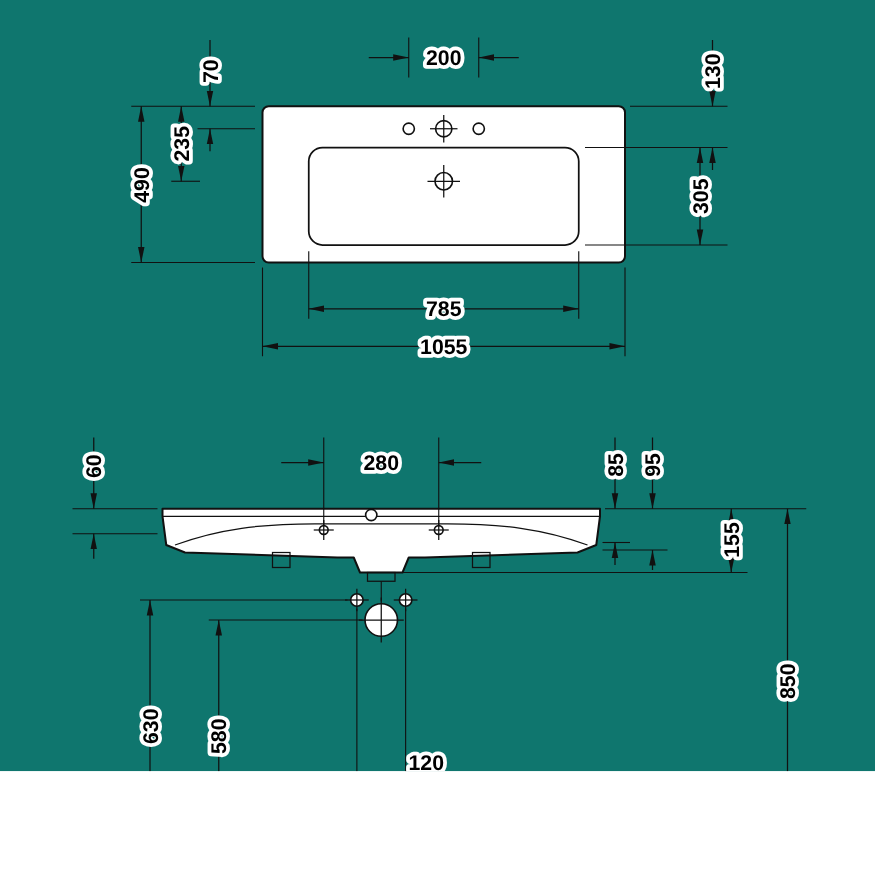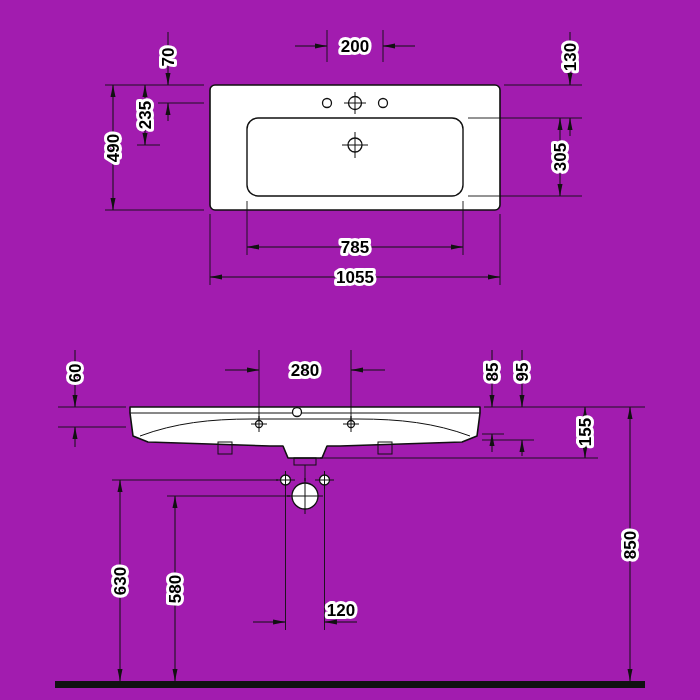--- a/index.html
+++ b/index.html
@@ -1,16 +1,16 @@
 <!DOCTYPE html>
 <html><head>
 <meta charset="utf-8">
 <style>
   html,body{margin:0;padding:0;background:#fff;}
-  .stage{width:700px;height:700px;background:#a21caf;position:relative;overflow:hidden;
+  .stage{width:700px;height:617px;background:#0f766e;position:relative;overflow:hidden;
          font-family:"Liberation Sans",sans-serif;}
   svg{position:absolute;left:0;top:0;}
   .out{stroke:#111;stroke-width:1.6;fill:#fff;stroke-linejoin:round;}
   .out2{stroke:#111;stroke-width:1.4;fill:#fff;stroke-linejoin:round;}
   .det{stroke:#111;stroke-width:1;fill:none;}
   .ext{stroke:#111;stroke-width:0.9;fill:none;}
   .dim{stroke:#111;stroke-width:1;fill:none;}
   .hole{stroke:#111;stroke-width:1.3;fill:#fff;}
   .lbl{font-family:"Liberation Sans",sans-serif;font-weight:bold;font-size:17px;fill:#000;
        text-anchor:middle;paint-order:stroke;stroke:#fff;stroke-width:6px;stroke-linejoin:round;}

